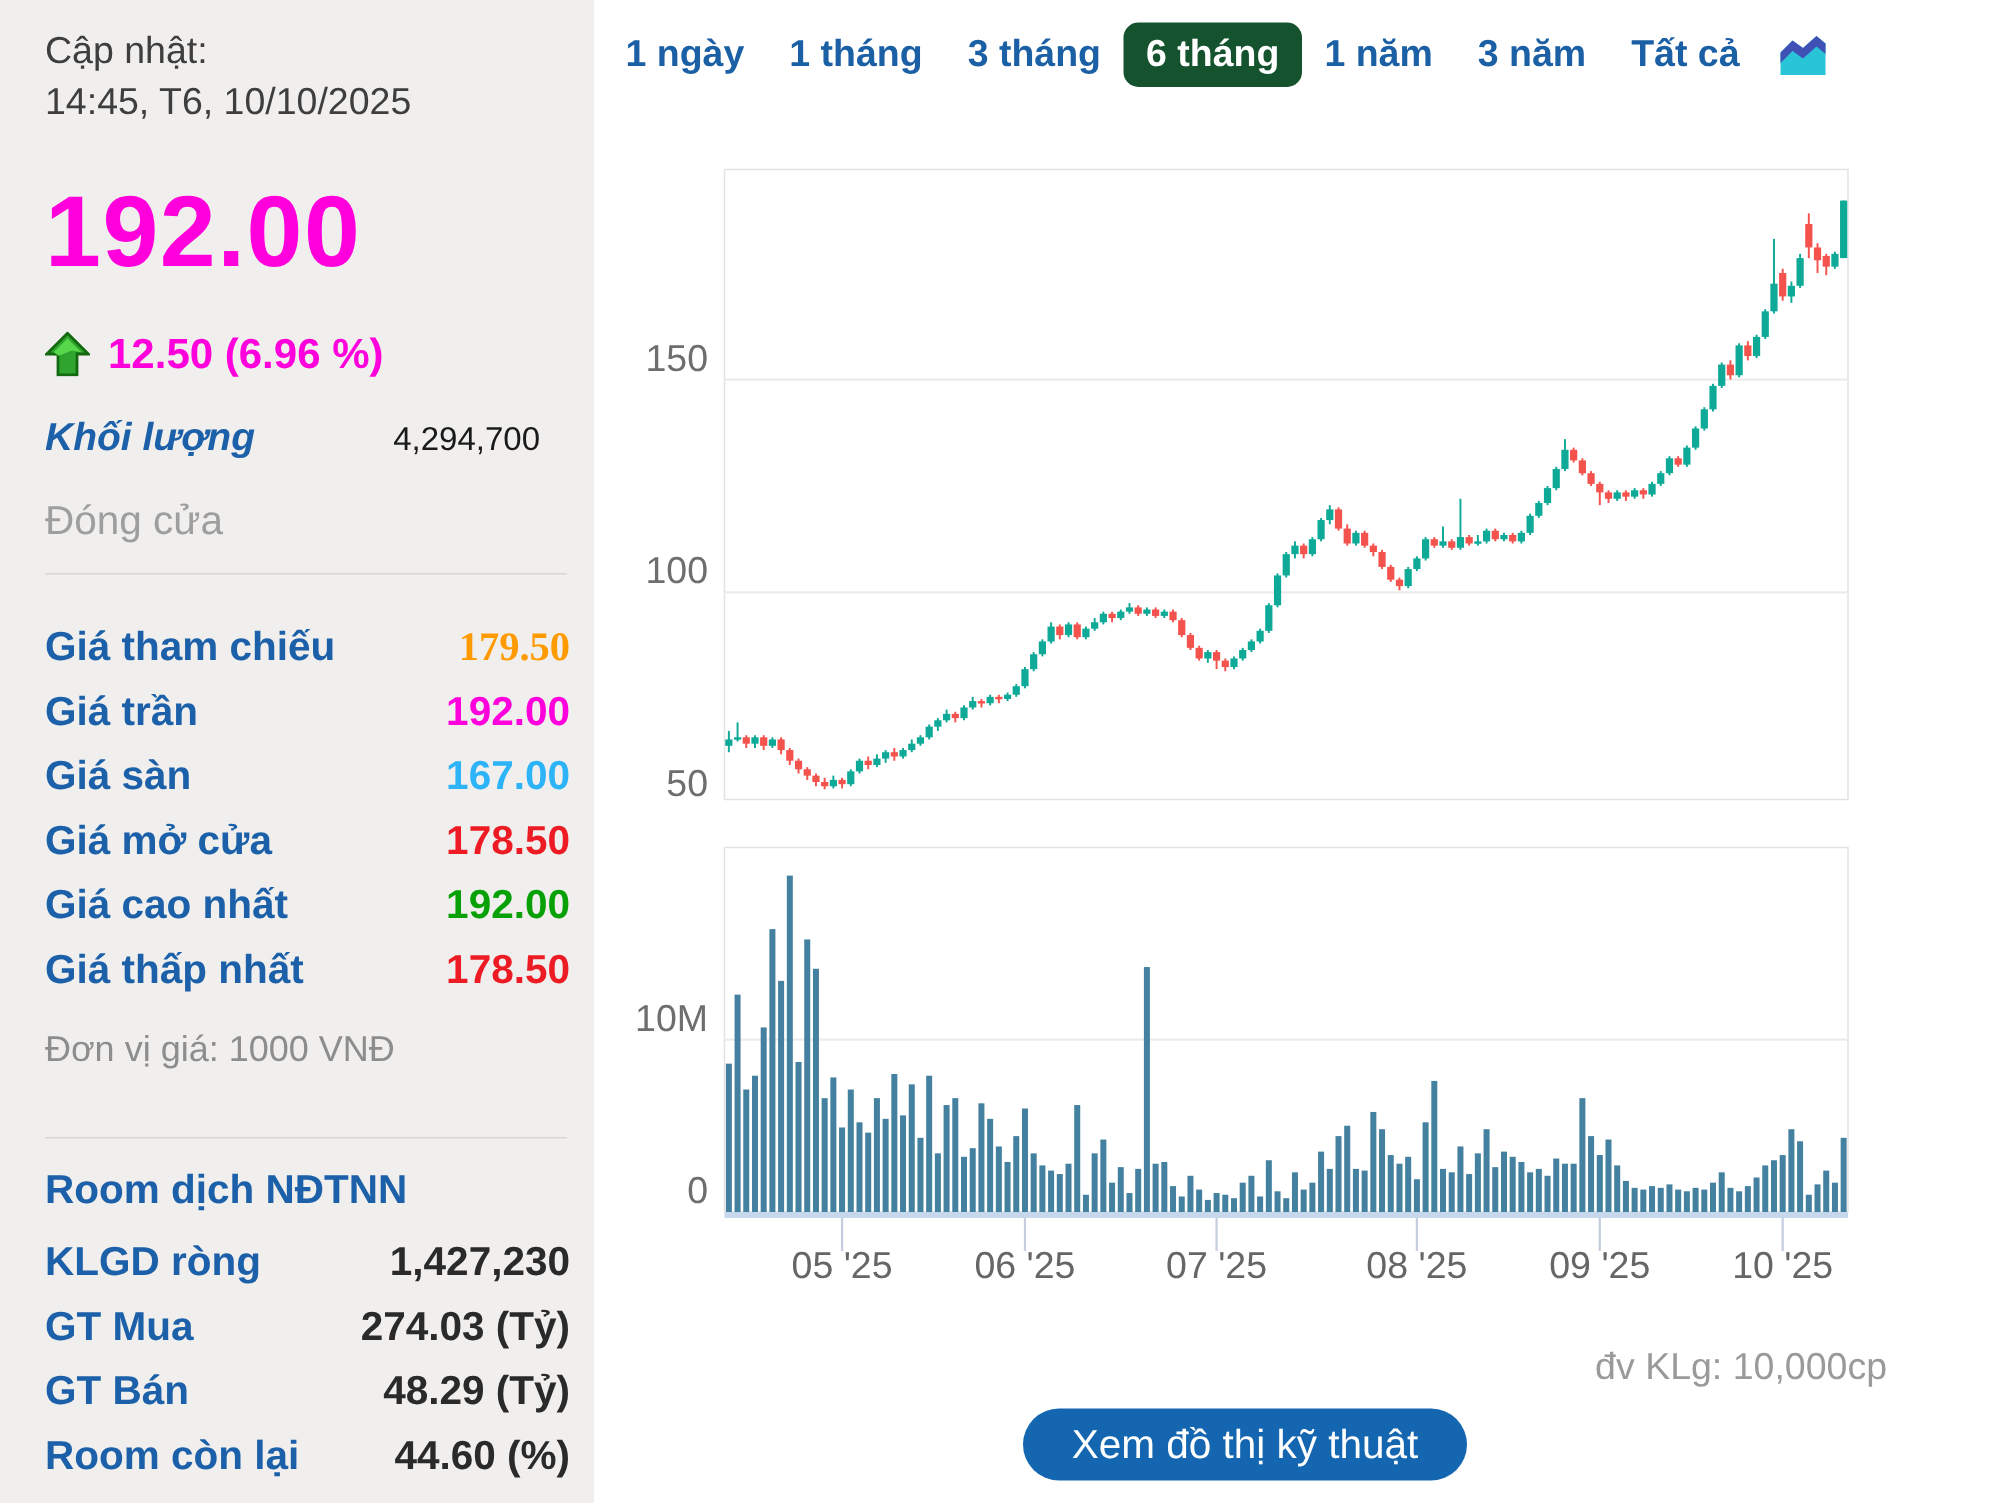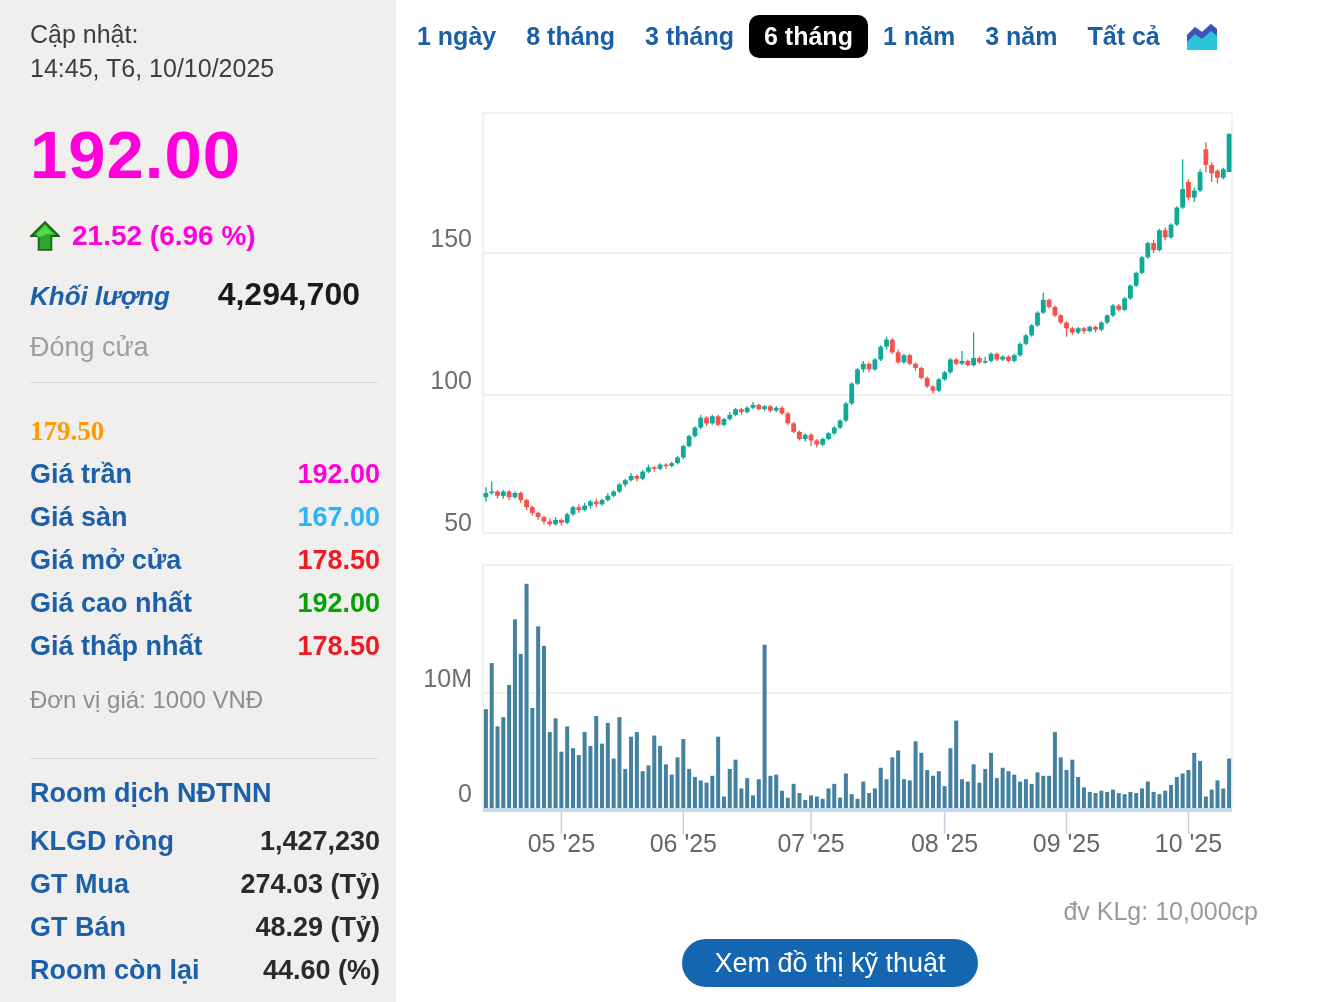--- a/index.html
+++ b/index.html
@@ -13,39 +13,39 @@
     background:#f0efed;box-sizing:border-box;
   }
   .lp-abs{position:absolute;left:30px;right:40px;}
   .update-label{top:20px;font-size:25px;color:#3e3e3e;}
   .update-datetime{top:54px;font-size:25px;color:#3e3e3e;}
   .last-price{top:116px;font-size:67px;font-weight:bold;color:#ff00dc;letter-spacing:1px;}
   .change-row{top:220px;display:flex;align-items:center;gap:12px;}
   .change-text{font-size:28px;font-weight:bold;color:#ff00dc;}
   .vol-row{top:276px;display:flex;justify-content:space-between;align-items:baseline;right:60px;}
   .vol-label{font-size:26px;font-weight:bold;color:#1b60a8;font-style:italic;}
-  .vol-value{font-size:32px;font-weight:bold;color:#1a1a1a;}
+  .vol-value{font-size:22px;font-weight:normal;color:#1a1a1a;}
   .close-label{top:332px;font-size:27px;color:#9e9e9e;}
   .divider{position:absolute;left:30px;right:42px;height:0;border-top:1px solid #d9d8d6;}
   .div1{top:382px;} .div2{top:758px;}
   .price-rows{top:410px;}
   .p-row{height:43px;display:flex;justify-content:space-between;align-items:center;}
   .p-row .lbl{font-size:27px;font-weight:bold;color:#1b60a8;}
   .p-row .val{font-size:27px;font-weight:bold;}
   .unit-note{top:686px;font-size:24px;color:#8d8d8d;}
   .foreign-title{top:778px;font-size:27px;font-weight:bold;color:#1b60a8;}
   .foreign-rows{top:820px;}
   .f-row{height:43px;display:flex;justify-content:space-between;align-items:center;}
   .f-row .lbl{font-size:27px;font-weight:bold;color:#1b60a8;}
   .f-row .val{font-size:27px;font-weight:bold;color:#2a2a2a;}
   
   .right-panel{position:absolute;left:396px;top:0;width:906px;height:1002px;background:#fff;}
   .tabs{position:absolute;left:6px;top:15px;display:flex;align-items:center;gap:0;}
   .tab{font-size:25px;font-weight:bold;color:#1b5fa5;padding:7px 15px;border-radius:10px;cursor:pointer;white-space:nowrap;}
-  .tab.selected{background:#000000;color:#ffffff;}
+  .tab.selected{background:#14532d;color:#ffffff;}
   .tab-icon{margin-left:8px;display:inline-flex;cursor:pointer;}
   #chart-svg{position:absolute;left:0;top:0;}
   #chart-svg text{font-family:"Liberation Sans", sans-serif;}
   .note{position:absolute;top:897px;font-size:25px;color:#9a9a9a;}
   .note-left{left:12px;}
   .note-right{right:44px;}
   .tech-btn{
     position:absolute;left:286px;top:939px;width:296px;height:48px;
     background:#1566b0;border:none;border-radius:24px;color:#fff;
     font-size:27px;font-family:"Liberation Sans", sans-serif;cursor:pointer;
@@ -59,33 +59,34 @@
   <div class="lp-abs update-datetime">14:45, T6, 10/10/2025</div>
   <div class="lp-abs last-price">192.00</div>
 
   <div class="lp-abs change-row">
     <span style="display:inline-flex;">
       <svg width="30" height="30" viewBox="0 0 26 26">
         <polygon points="13,1 25,13 18.5,13 18.5,25 7.5,25 7.5,13 1,13" fill="#2fa52f" stroke="#13690f" stroke-width="1.6"></polygon>
         <polygon points="13,4 21,12 15.5,11 8,14 5,12" fill="#58d64c" stroke="none"></polygon>
       </svg>
     </span>
-    <span class="change-text">21.52 (6.96 %)</span>
+    <span class="change-text">12.50 (6.96 %)</span>
   </div>
 
   <div class="lp-abs vol-row">
     <span class="vol-label">Khối lượng</span>
     <span class="vol-value">4,294,700</span>
   </div>
 
   <div class="lp-abs close-label">Đóng cửa</div>
   <div class="divider div1"></div>
 
   <div class="lp-abs price-rows">
     <div class="p-row">
+      <span class="lbl">Giá tham chiếu</span>
       <span class="val" style="color: rgb(255, 154, 0); font-family: Liberation Serif, serif;">179.50</span>
     </div>
     <div class="p-row">
       <span class="lbl">Giá trần</span>
       <span class="val" style="color: rgb(255, 0, 220);">192.00</span>
     </div>
     <div class="p-row">
       <span class="lbl">Giá sàn</span>
       <span class="val" style="color: rgb(44, 179, 248);">167.00</span>
     </div>
@@ -123,21 +124,21 @@
     <div class="f-row">
       <span class="lbl">Room còn lại</span>
       <span class="val">44.60 (%)</span>
     </div>
   </div>
 </div>
 
 <div class="right-panel">
   <div class="tabs">
     <div class="tab">1 ngày</div>
-    <div class="tab">8 tháng</div>
+    <div class="tab">1 tháng</div>
     <div class="tab">3 tháng</div>
     <div class="tab selected">6 tháng</div>
     <div class="tab">1 năm</div>
     <div class="tab">3 năm</div>
     <div class="tab">Tất cả</div>
     <span class="tab-icon">
       <svg width="38" height="34" viewBox="0 0 38 34">
         <polygon points="4,15 12,7 19,12 28,4 34,9 34,30 4,30" fill="#29c4d8"></polygon>
         <polygon points="4,15 12,7 19,12 28,4 34,9 34,16 28,11 19,19 12,14 4,22" fill="#3f51b5"></polygon>
       </svg>

